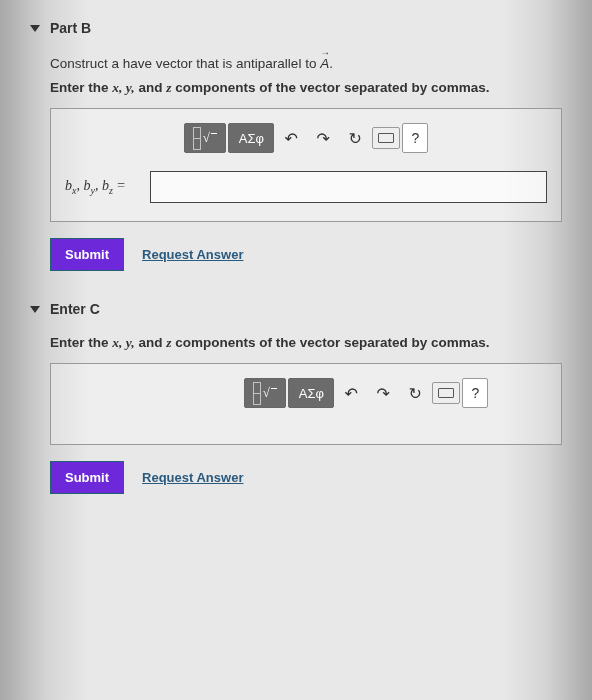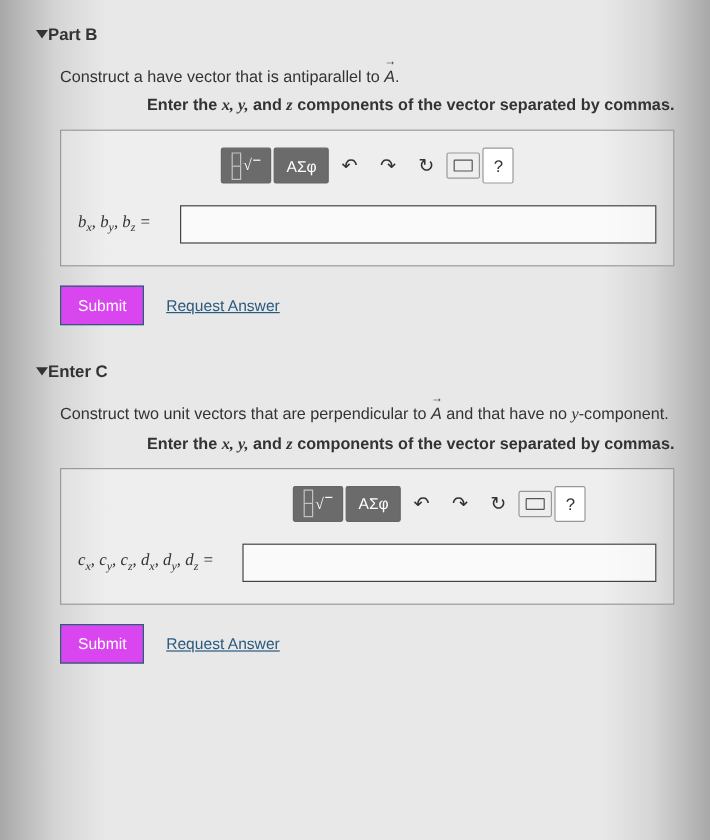--- a/index.html
+++ b/index.html
@@ -12,20 +12,21 @@
       background: linear-gradient(to right, #a8a8a8 0%, #d5d5d5 8%, #e8e8e8 15%, #e8e8e8 85%, #d5d5d5 92%, #a8a8a8 100%);
       width: 592px;
       height: 700px;
       padding: 20px 30px;
       font-size: 13px;
       color: #333;
     }
     .part-header {
       display: flex;
       align-items: center;
+      gap: 10px;
       margin-bottom: 18px;
     }
     .caret {
       width: 0;
       height: 0;
       border-left: 5px solid transparent;
       border-right: 5px solid transparent;
       border-top: 7px solid #333;
     }
     .part-title {
@@ -51,21 +52,20 @@
       position: absolute;
       top: -10px;
       left: 0;
       font-size: 10px;
       font-style: normal;
     }
     .instruction {
       font-weight: bold;
       font-size: 13.5px;
       margin-bottom: 12px;
-      text-align: right;
     }
     .answer-box {
       border: 1px solid #999;
       padding: 14px 14px 18px 14px;
       background: rgba(255,255,255,0.25);
       margin-bottom: 16px;
     }
     .toolbar {
       display: flex;
       justify-content: center;
@@ -142,31 +142,31 @@
       background: rgba(255,255,255,0.7);
       padding: 4px 6px;
       font-size: 13px;
     }
     .button-row {
       display: flex;
       align-items: center;
       gap: 18px;
     }
     .submit-btn {
-      background: #d946ef;
+      background: #6d28d9;
       color: #fff;
       border: 1px solid #1f6270;
       padding: 8px 14px;
       font-size: 13px;
-      font-weight: normal;
+      font-weight: bold;
     }
     .request-link {
       color: #2b5a7f;
       text-decoration: underline;
-      font-weight: normal;
+      font-weight: bold;
       font-size: 13px;
     }
     .math-sym {
       font-family: serif;
     }
     .sqrt-box {
       display: inline-block;
       border-top: 1px solid #fff;
       font-size: 10px;
       padding: 0 2px;
@@ -247,23 +247,20 @@
     <a href="#" class="request-link">Request Answer</a>
   </div>
 </div>
 
 <div class="part-header">
   <div class="caret"></div>
   <div class="part-title">Enter C</div>
 </div>
 
 <div class="part-body">
-  <p class="prompt">
-    <span>Construct two unit vectors that are perpendicular to </span><span class="vec-A">A</span><span> and that have no </span><i class="math-sym">y</i><span>-component.</span>
-  </p>
   <p class="instruction">
     <span>Enter the </span><i class="math-sym">x, y,</i><span> and </span><i class="math-sym">z</i><span> components of the vector separated by commas.</span>
   </p>
 
   <div class="answer-box">
     <div class="toolbar toolbar-wide">
       <button class="tool-btn math">
         <span class="frac">
             <span>&nbsp;</span>
             <span>&nbsp;</span>
@@ -273,30 +270,19 @@
       </button>
       <button class="tool-btn greek">ΑΣφ</button>
       <button class="tool-btn icon">↶</button>
       <button class="tool-btn icon">↷</button>
       <button class="tool-btn icon">↻</button>
       <button class="tool-btn kb">
           <span class="kb-icon"></span>
         </button>
       <button class="tool-btn help">?</button>
     </div>
-    <div class="input-row">
-      <span class="var-label">
-        <span>c</span><span class="sub">x</span>,
-        <span>c</span><span class="sub">y</span>,
-        <span>c</span><span class="sub">z</span>,
-        <span>d</span><span class="sub">x</span>,
-        <span>d</span><span class="sub">y</span>,
-        <span>d</span><span class="sub">z</span><span> =</span>
-      </span>
-      <input class="answer-input" type="text" style="">
-    </div>
   </div>
 
   <div class="button-row">
     <button class="submit-btn">Submit</button>
     <a href="#" class="request-link">Request Answer</a>
   </div>
 </div>
 
 </body></html>

